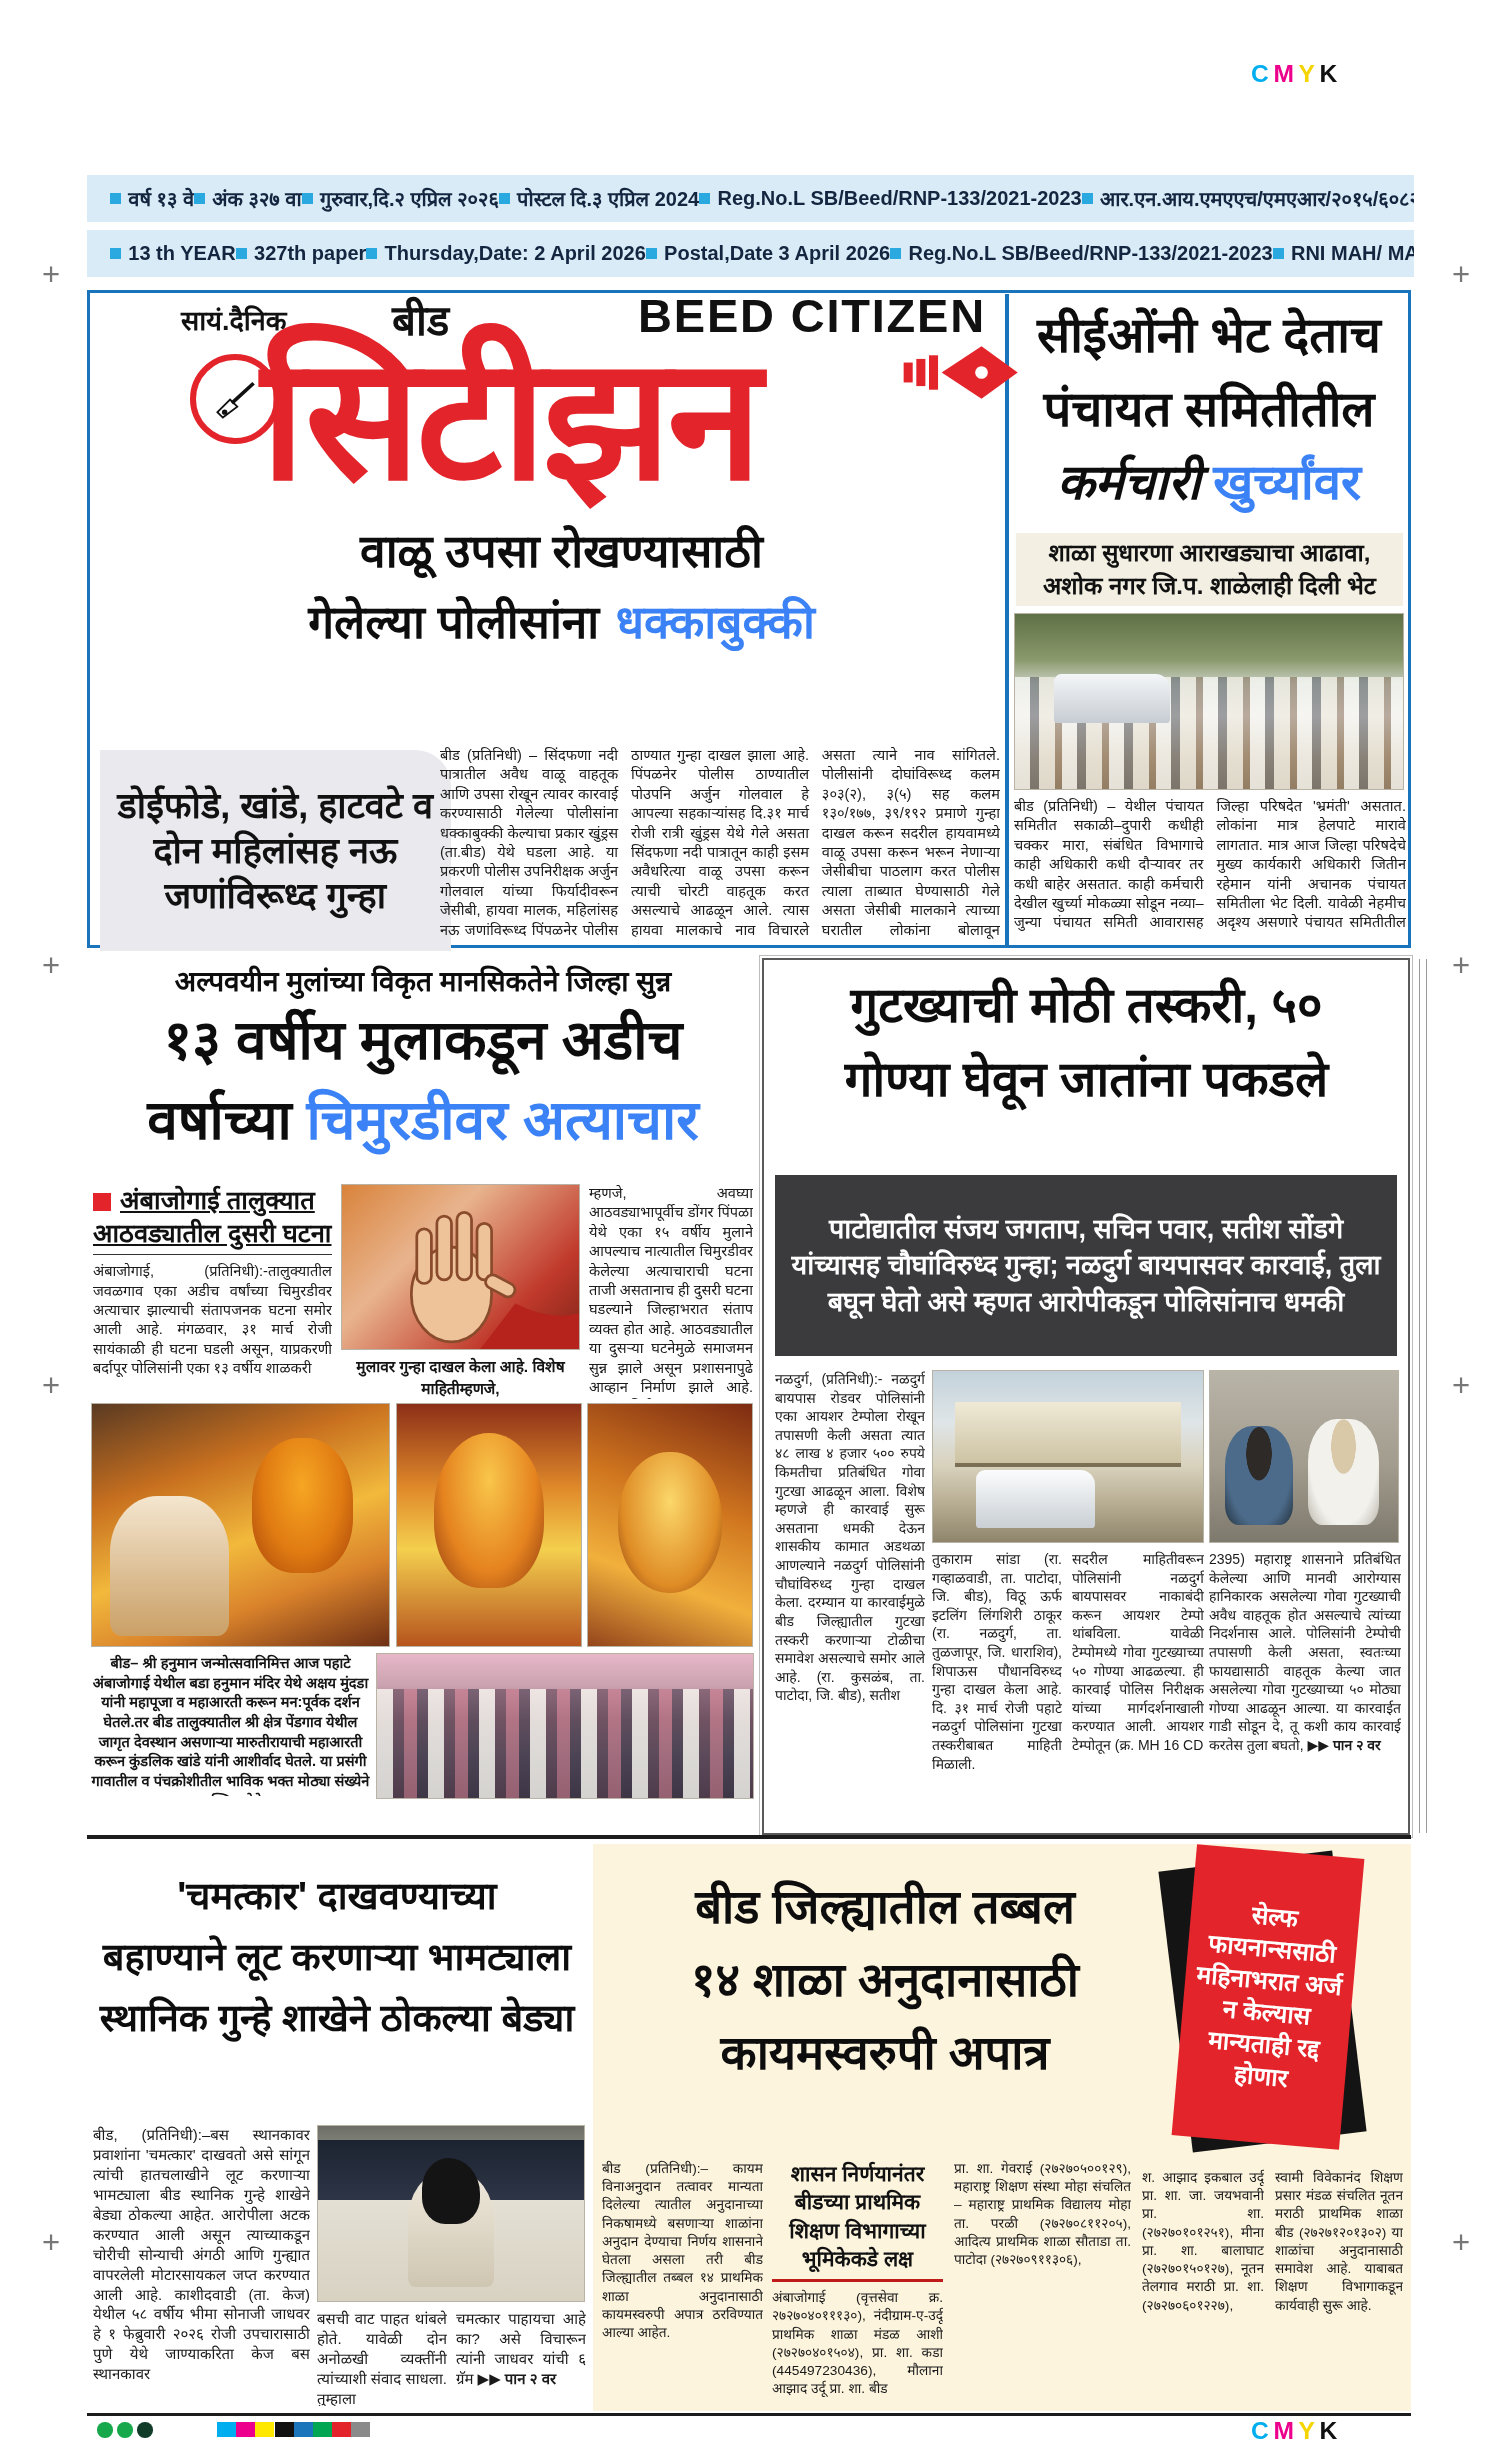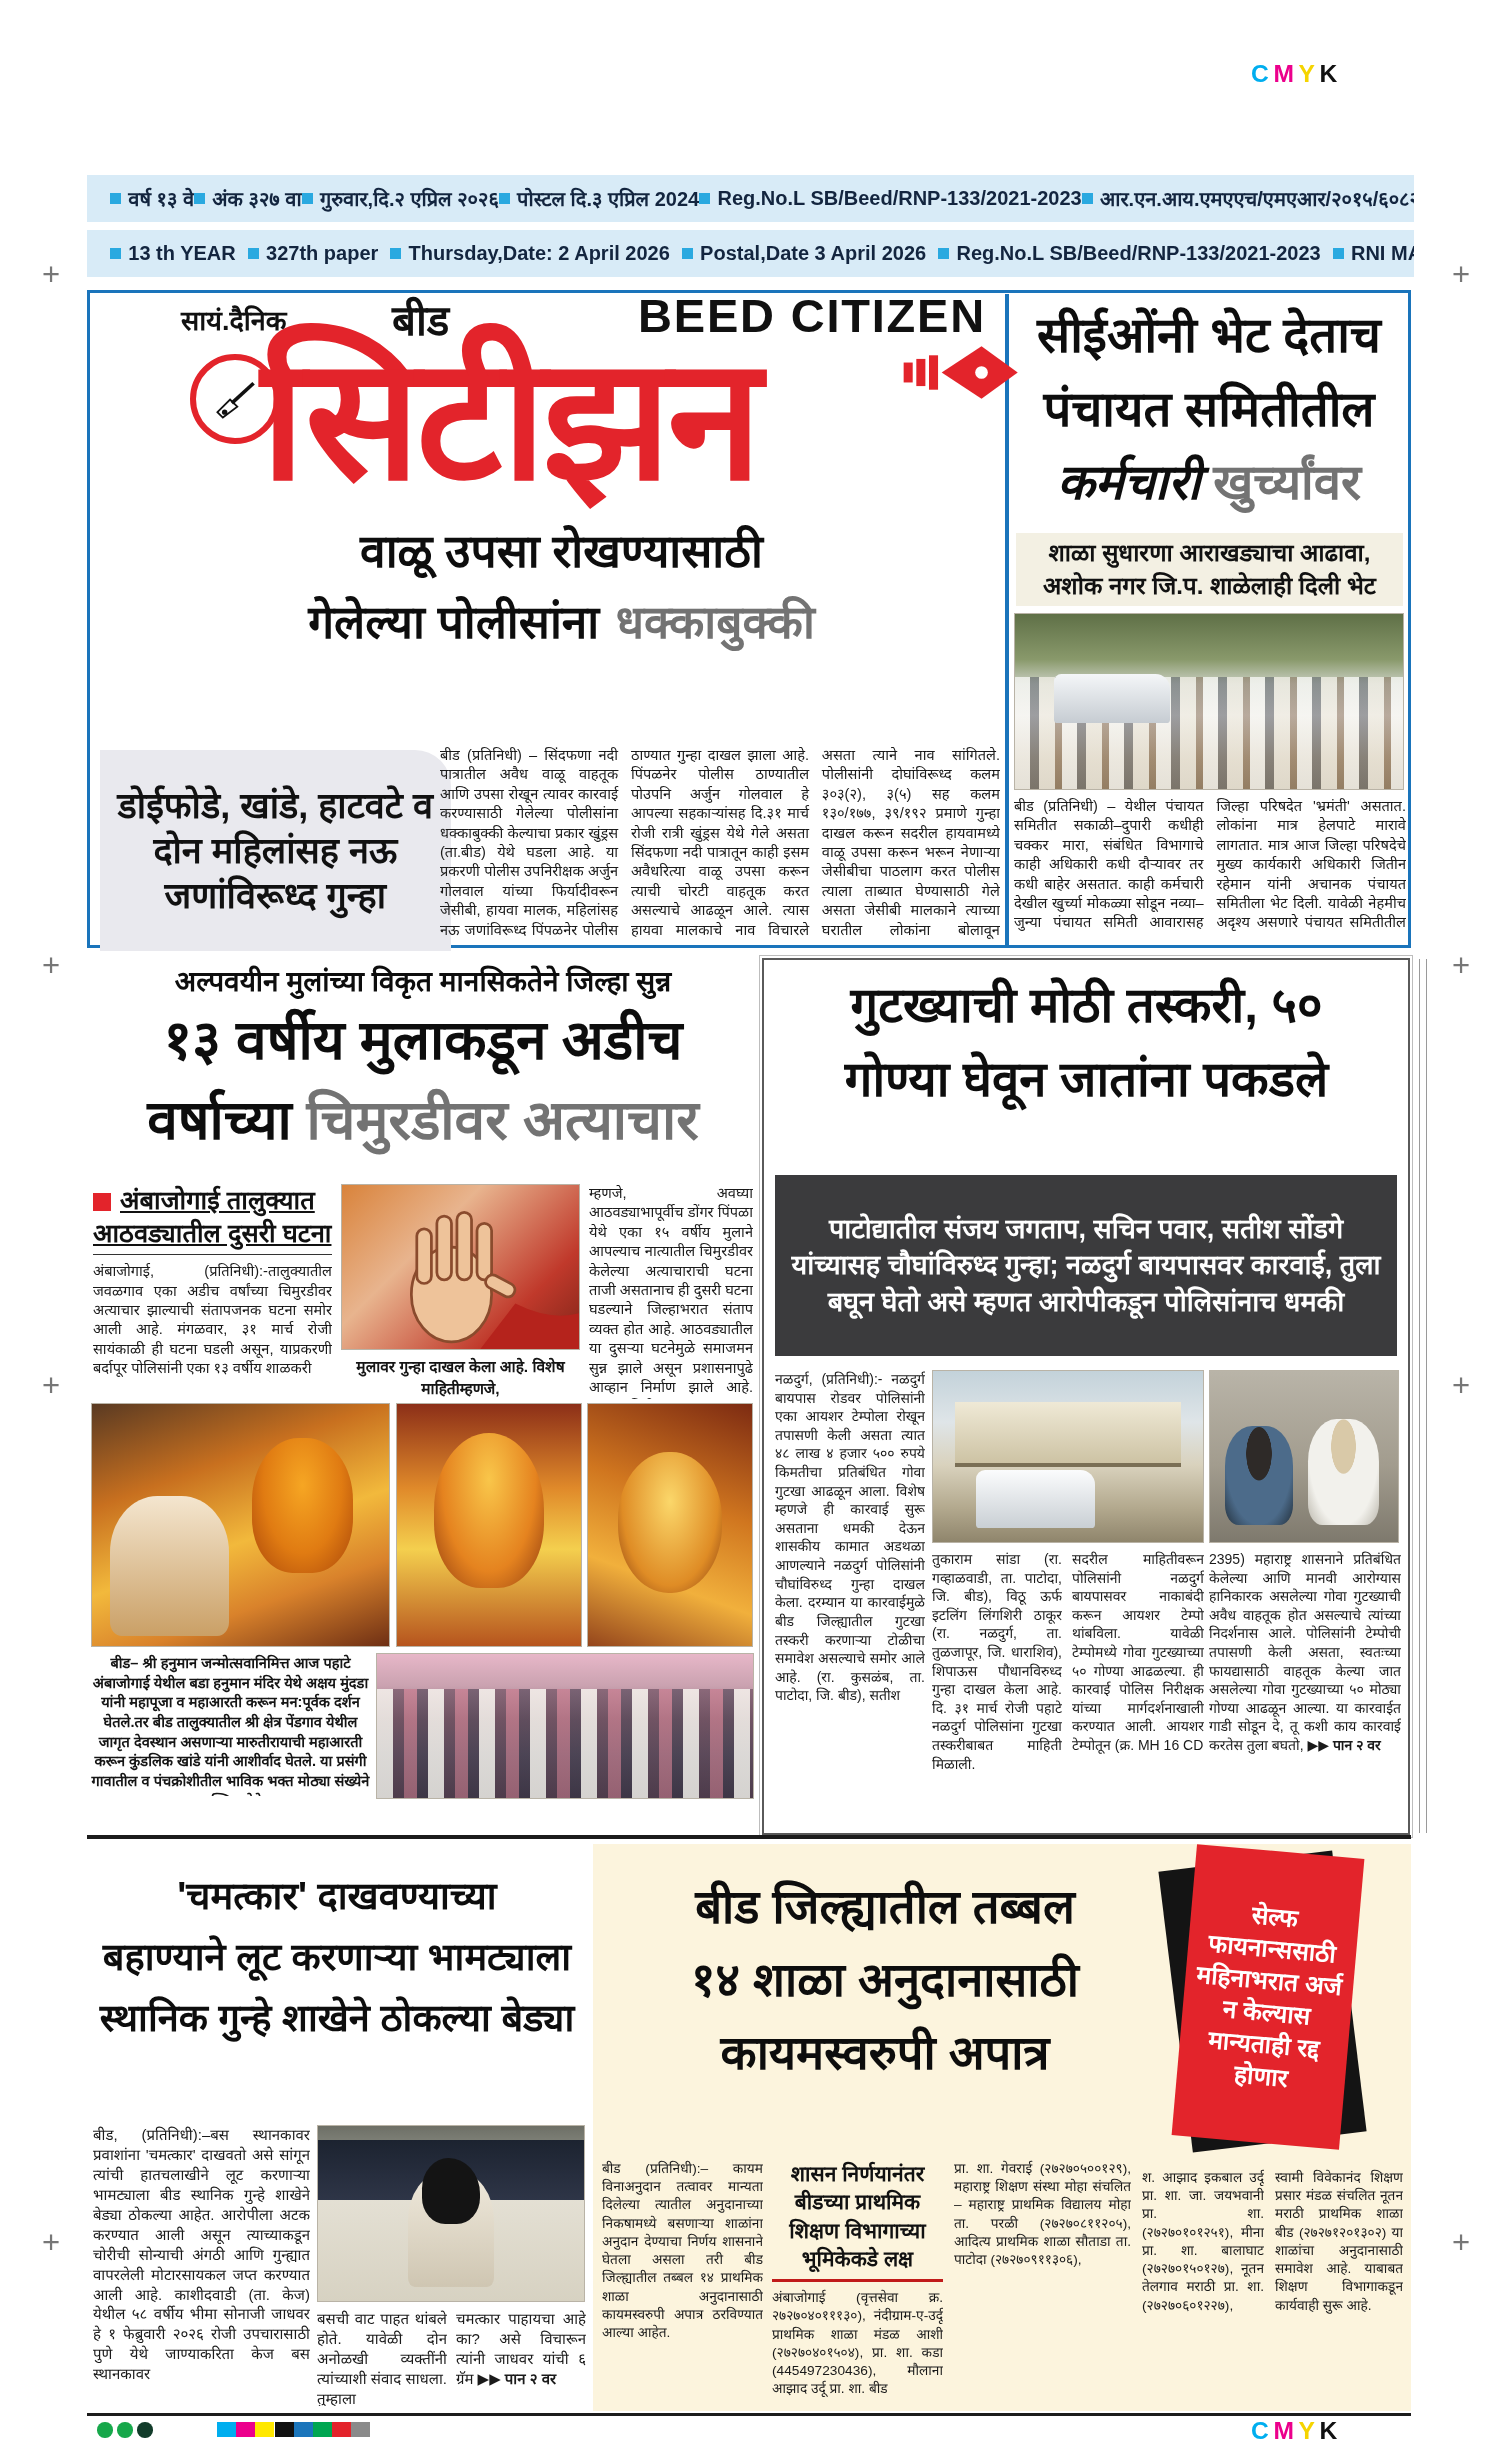--- a/index.html
+++ b/index.html
@@ -19,21 +19,21 @@
   .logo-circle{position:absolute;width:78px;height:78px;border:6.4px solid #e3242b;border-radius:50%;background:#fff;display:flex;align-items:center;justify-content:center;}
   .city{font-size:42px;font-weight:900;}
   .latin-title{font-size:47px;font-weight:900;letter-spacing:1.8px;}
   .mast-title{font-size:170px;font-weight:900;color:#e3242b;line-height:1;letter-spacing:-3.6px;}
   
   .top-rect{position:absolute;left:87px;top:290px;width:1324px;height:658px;border:3.6px solid #1a74bb;box-sizing:border-box;}
   .vline-blue{position:absolute;background:#1a74bb;}
   
   .hl{font-weight:900;text-align:center;color:#0d0d0d;}
   .hl .l{display:block;}
-  .red{color:#737373;}
+  .red{color:#3b82f6;}
   .body-txt{font-size:14.6px;line-height:1.33;text-align:justify;color:#1a1a1a;overflow:hidden;}
   .jump{font-weight:900;white-space:nowrap;}
   .gray-box{position:absolute;background:#e9e9ee;border-radius:0 36px 0 0;display:flex;align-items:center;justify-content:center;text-align:center;font-weight:900;}
   .sub-beige{position:absolute;background:#f3f0e3;display:flex;align-items:center;justify-content:center;text-align:center;font-weight:800;}
   .black-box{position:absolute;background:#3b3b3d;color:#fff;display:flex;align-items:center;justify-content:center;text-align:center;font-weight:800;padding:9px 14.6px;box-sizing:border-box;}
   .photo{position:absolute;overflow:hidden;border:0.9px solid #b9b3a6;box-sizing:border-box;}
   .ppl{position:absolute;left:0;right:0;bottom:0;height:64%;background:repeating-linear-gradient(90deg, rgba(250,250,248,.88) 0 14.6px, rgba(70,75,90,.55) 14.6px 24px, rgba(243,240,232,.85) 24px 40px, rgba(120,90,70,.5) 40px 47px);opacity:.85;}
   .kicker-sq{display:inline-block;width:18px;height:18px;background:#e3242b;margin-right:9px;vertical-align:middle;}
   .gutkha-box{position:absolute;border:2.7px solid #5a5a5a;outline:1.8px solid #bdbdbd;outline-offset:2.7px;background:#fff;box-sizing:border-box;}
   .divider-blk{position:absolute;background:#1c1c1c;}
@@ -82,21 +82,21 @@
     <span class="hdr-item">
         <span class="bullet"></span>
         <span>Reg.No.L SB/Beed/RNP-133/2021-2023</span>
       </span>
     <span class="hdr-item">
         <span class="bullet"></span>
         <span>आर.एन.आय.एमएएच/एमएआर/२०१५/६०८२६</span>
       </span>
 
   </div>
-  <div class="hdr-row" style="top:230px;gap:12px;">
+  <div class="hdr-row" style="top:230px;">
     <span class="hdr-item">
         <span class="bullet"></span>
         <span>13 th YEAR</span>
       </span>
     <span class="hdr-item">
         <span class="bullet"></span>
         <span>327th paper</span>
       </span>
     <span class="hdr-item">
         <span class="bullet"></span>

